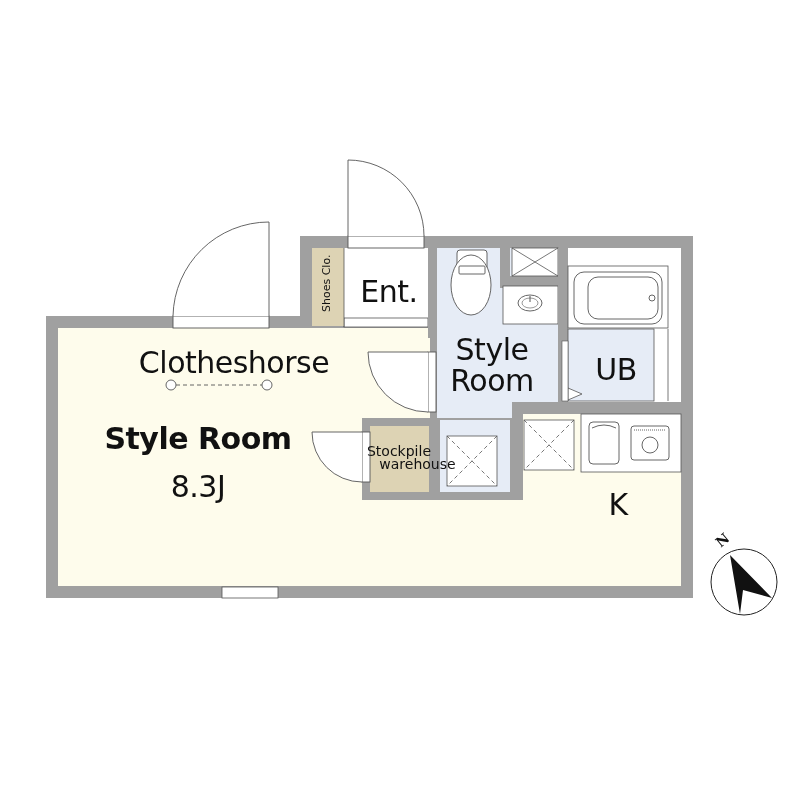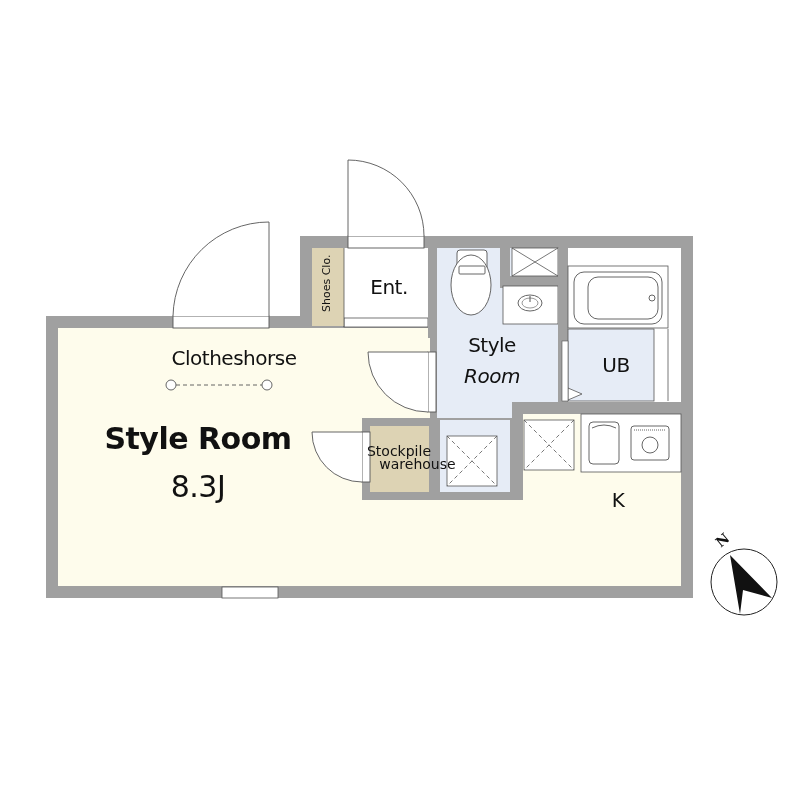--- a/index.html
+++ b/index.html
@@ -1,20 +1,20 @@
 <!DOCTYPE html>
 <html><head>
   <meta charset="utf-8">
   <style>
     html, body { margin:0; padding:0; background:#ffffff; }
     body { width:800px; height:800px; position:relative; overflow:hidden; font-family:"Liberation Sans", "DejaVu Sans", sans-serif; }
     #plan { position:absolute; left:0; top:0; width:800px; height:800px; }
     .label { position:absolute; color:#111; white-space:nowrap; font-family:"DejaVu Sans", "Liberation Sans", sans-serif; line-height:1; }
     .lbl-lg { font-size:30px; letter-spacing:-0.5px; }
-    .lbl-md { font-size:20px; letter-spacing:-0.5px; }
+    .lbl-md { font-size:30px; letter-spacing:-0.5px; }
     .lbl-sm { font-size:14px; }
     .center { text-align:center; transform:translateX(-50%); }
     .vert { transform:rotate(-90deg); transform-origin:left top; font-size:11px; }
   </style>
 </head>
 <body>
 
 <svg id="plan" viewBox="0 0 800 800" xmlns="http://www.w3.org/2000/svg">
 
   <g>
@@ -125,18 +125,18 @@
     <path d="M730 555 L772 598 L743 590 L740 614 Z" fill="#111"></path>
   </g>
 </svg>
 
 <div class="label lbl-md center" style="left:234px; top:348px;">Clotheshorse</div>
 <div class="label lbl-lg center" style="left:198px; top:424px;font-weight:bold;">Style Room</div>
 <div class="label lbl-lg center" style="left:198px; top:472px;">8.3J</div>
 <div class="label lbl-md center" style="left:389px; top:277px;">Ent.</div>
 <div class="label vert" style="left:321px; top:312px;">Shoes Clo.</div>
 <div class="label lbl-md center" style="left:492px; top:335px;">Style</div>
-<div class="label lbl-md center" style="left:492px; top:366px;font-style:italic;">Room</div>
+<div class="label lbl-md center" style="left:492px; top:366px;">Room</div>
 <div class="label lbl-md center" style="left:616px; top:355px;text-align:right;">UB</div>
 <div class="label lbl-md center" style="left:618px; top:490px;">K</div>
 <div class="label lbl-sm center" style="left:399px; top:444px;">Stockpile</div>
 <div class="label lbl-sm center" style="left:399px; top:457px;padding-left:37px;">warehouse</div>
 <div class="label" style="left:716px; top:533px; font-family:'DejaVu Serif', serif; font-size:14px; font-weight:bold; transform:rotate(-40deg);">N</div>
 
 </body></html>

